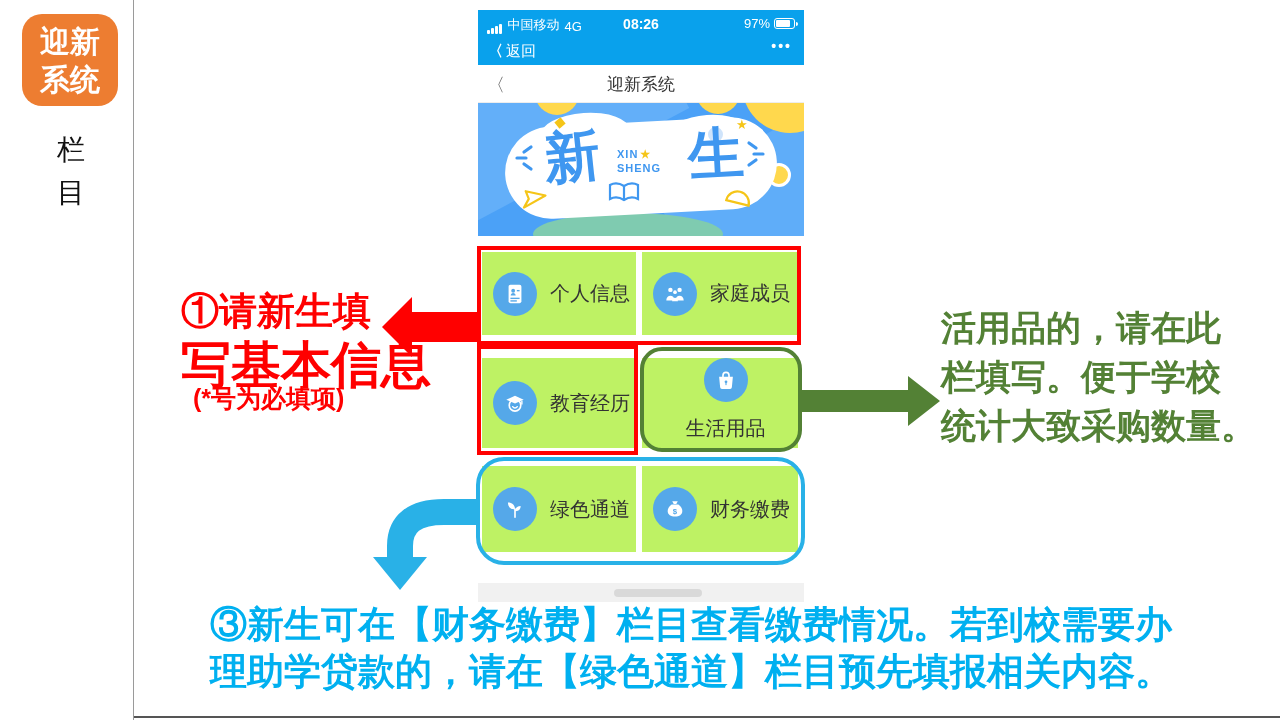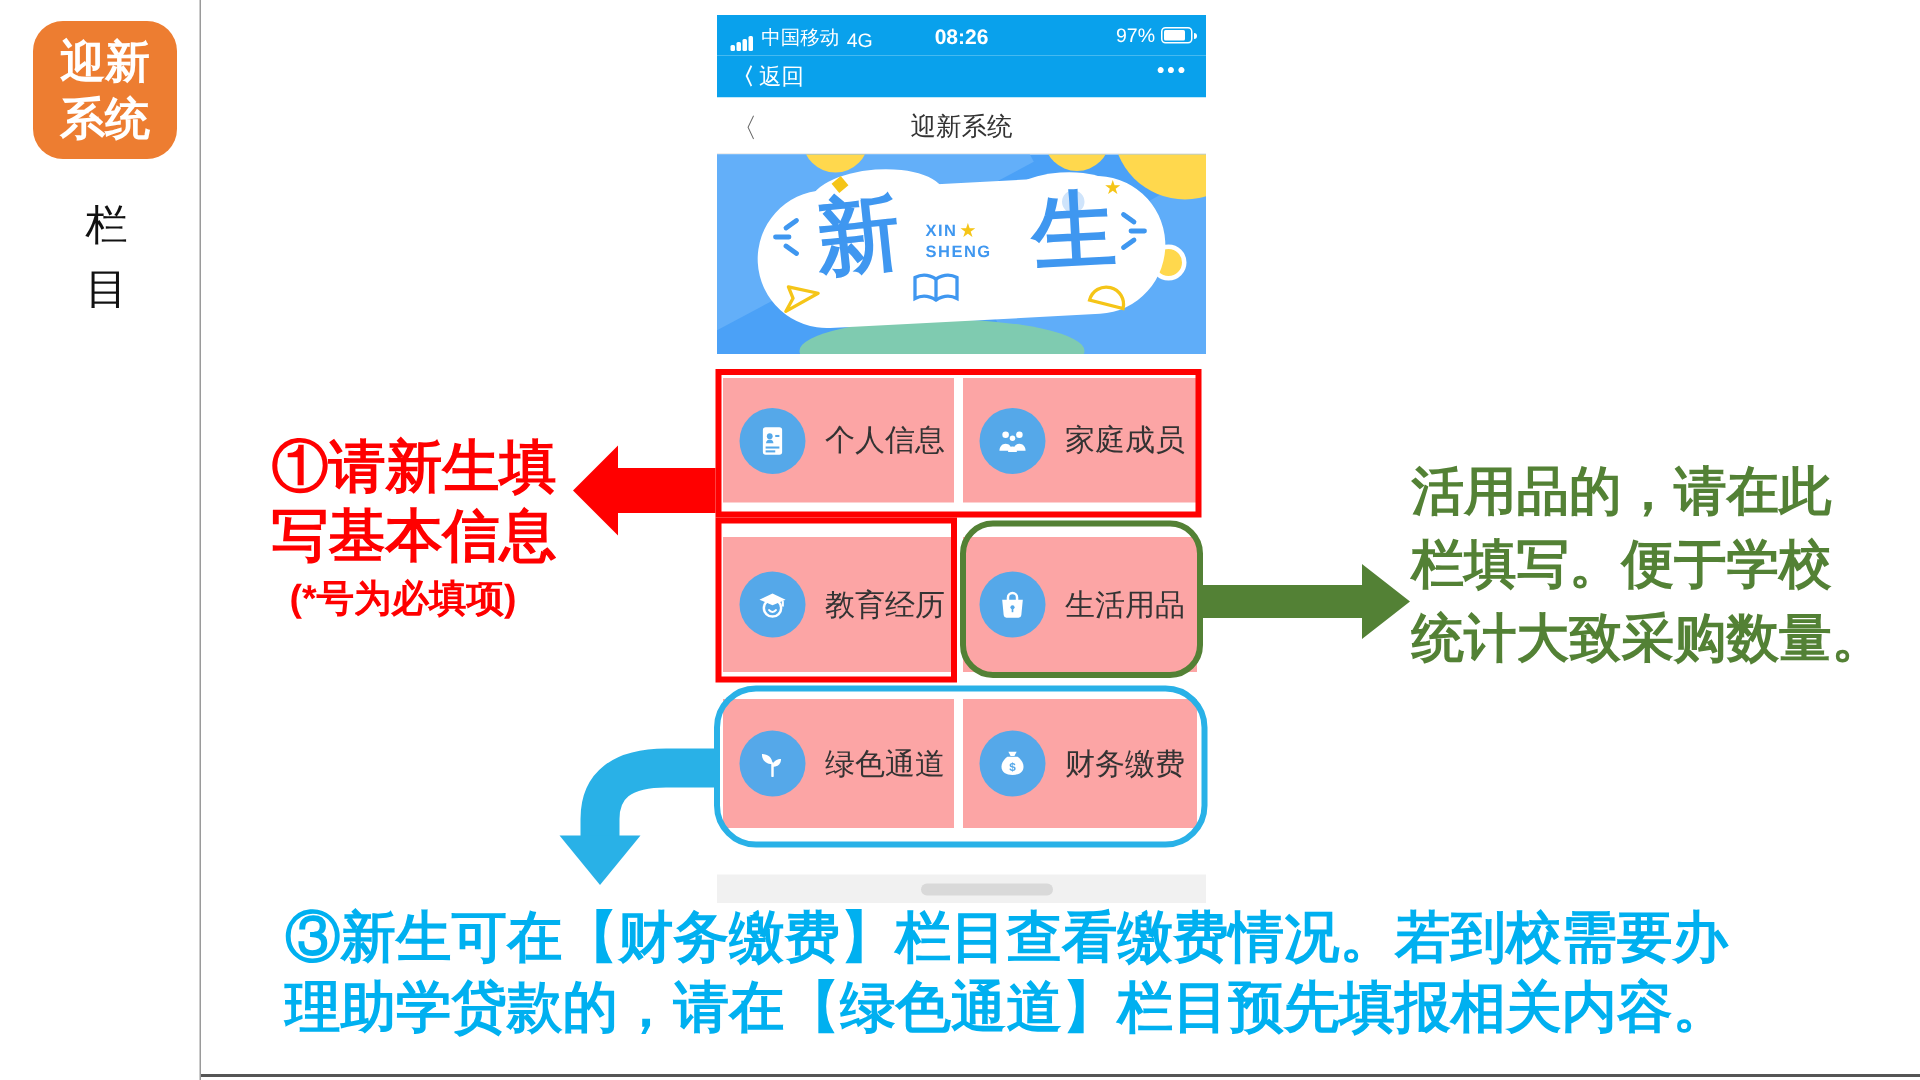--- a/index.html
+++ b/index.html
@@ -60,47 +60,47 @@
   .bn-star2{left:258px;top:14px;color:#F5C518;font-size:13px;}
   .bn-pinyin{left:139px;top:44px;color:#3F97F0;font-size:11px;font-weight:700;letter-spacing:1px;line-height:14px;}
   .bn-pinyin .star{color:#F5C518;margin-left:2px;letter-spacing:0;}
   .bn-rays-l{left:36px;top:40px;}
   .bn-rays-r{left:266px;top:36px;}
   .bn-book{left:128px;top:78px;}
   .bn-plane{left:43px;top:84px;transform:rotate(-8deg);}
   .bn-fan{left:247px;top:85px;transform:rotate(14deg);}
 
   
-  .cell{background:#fca5a5;display:flex;align-items:center;padding-left:11px;box-sizing:border-box;gap:13px;cursor:pointer;}
+  .cell{background:#bef264;display:flex;align-items:center;padding-left:11px;box-sizing:border-box;gap:13px;cursor:pointer;}
   .circ{width:44px;height:44px;border-radius:50%;background:#55A8E9;display:flex;align-items:center;justify-content:center;flex:none;}
   .mlabel{font-size:20px;color:#333;}
   .cell1{left:482px;top:252px;width:154px;height:83px;}
   .cell2{left:642px;top:252px;width:156px;height:83px;}
   .cell3{left:482px;top:358px;width:154px;height:90px;}
-  .cell4{left:642px;top:358px;width:156px;height:90px;}
+  .cell4{left:642px;top:358px;width:156px;height:90px;flex-direction:column;}
   .cell5{left:482px;top:466px;width:154px;height:86px;}
   .cell6{left:642px;top:466px;width:156px;height:86px;}
 
   .nextrow{left:478px;top:583px;width:326px;height:19px;background:#F1F1F1;}
   .nextrow-bar{left:614px;top:589px;width:88px;height:8px;background:#D9D9D9;border-radius:4px;}
 
   
   .redboxA{left:477px;top:246px;width:324px;height:99px;border:4px solid #FF0000;box-sizing:border-box;}
   .redboxB{left:477px;top:345px;width:161px;height:110px;border:4px solid #FF0000;box-sizing:border-box;}
   .greenbox{left:640px;top:347px;width:162px;height:105px;border:4px solid #538135;border-radius:22px;box-sizing:border-box;}
   .cyanbox{left:476px;top:457px;width:329px;height:108px;border:4px solid #29B1E7;border-radius:28px;box-sizing:border-box;}
 
   .arrows{left:0;top:0;width:1280px;height:720px;pointer-events:none;}
 
   
   .red1{left:181px;top:286px;font-size:38px;font-weight:700;color:#FF0000;white-space:nowrap;}
-  .red2{left:181px;top:332px;font-size:38px;font-weight:700;color:#FF0000;white-space:nowrap;}
+  .red2{left:181px;top:332px;font-size:50px;font-weight:700;color:#FF0000;white-space:nowrap;}
   .red3{left:193px;top:382px;font-size:25px;font-weight:700;color:#FF0000;white-space:nowrap;}
   .greent{left:941px;top:303px;font-size:35px;font-weight:700;color:#538135;line-height:49px;white-space:nowrap;}
-  .cyant{left:136px;top:601px;width:1070px;text-align:center;font-size:37px;font-weight:700;
+  .cyant{left:156px;top:601px;width:1070px;text-align:center;font-size:37px;font-weight:700;
          color:#00B0F0;line-height:47px;white-space:nowrap;}
 </style>
 </head>
 <body>
 
 <div class="canvas">
 
   <div class="abs badge">
     <div>迎新</div>
     <div>系统</div>

